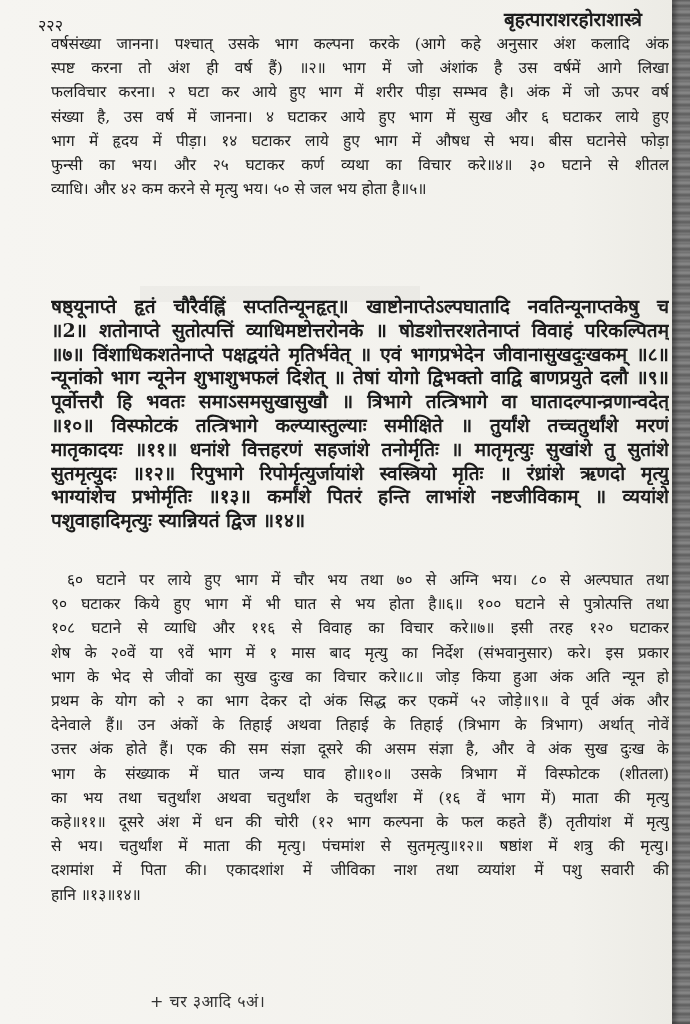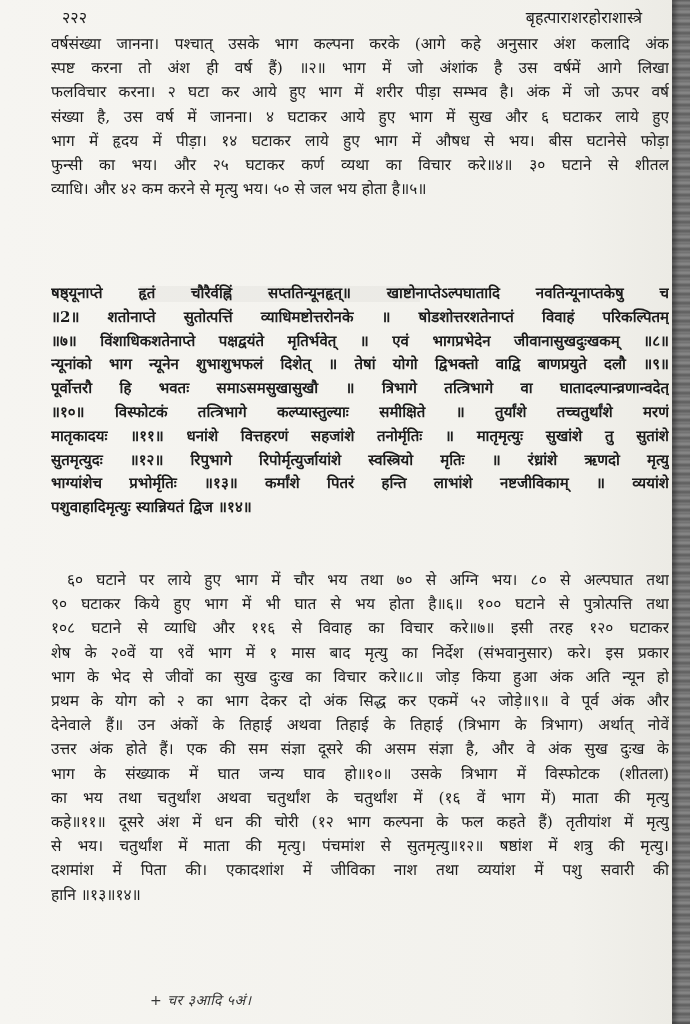--- a/index.html
+++ b/index.html
@@ -16,38 +16,38 @@
   }
   .binding {
     position: absolute; right: 0; top: 0; width: 18px; height: 1024px;
     background: repeating-linear-gradient(180deg, #6e6e6e 0px, #8a8a8a 3px, #5d5d5d 6px, #7d7d7d 9px);
     box-shadow: inset 4px 0 4px rgba(0,0,0,0.35);
   }
   .header {
     position: absolute; top: 6px; left: 38px; right: 30px; height: 26px;
     font-size: 16px;
   }
-  .page-num { position: absolute; left: 0; top: 0; margin-left: 24px; }
-  .running-title { position: absolute; right: 0; top: 0; font-weight: normal; font-size: 16px; }
+  .page-num { position: absolute; left: 0; top: 8px; }
+  .running-title { position: absolute; right: 0; top: 0; font-weight: bold; font-size: 19px; }
   .block {
     position: absolute; left: 44px; width: 618px;
     font-size: 15.5px; line-height: 24.2px;
     text-align: justify;
     margin-left: 7px;
   }
   .line { display: block; white-space: nowrap; overflow: hidden; text-align-last: justify; text-align: justify; }
   .line.last { text-align-last: left; }
   .hindi-top { top: 32px; }
-  .sanskrit { top: 282px; font-weight: bold; font-size: 15px; line-height: 23.8px; }
+  .sanskrit { top: 295px; font-weight: bold; font-size: 19px; line-height: 23.8px; }
   .hindi-bottom { top: 568px; }
   .indent { padding-left: 16px; }
   .handwriting {
     position: absolute; left: 150px; top: 990px;
-    font-family: "DejaVu Sans", sans-serif; font-style: italic;
-    font-size: 14px; color: #333; letter-spacing: 0.5px;
+    font-family: "DejaVu Sans", sans-serif; 
+    font-size: 16px; color: #333; letter-spacing: 0.5px;
   }
   .faint-bg {
     position: absolute; left: 140px; top: 286px; width: 280px; height: 16px;
     background: rgba(0,0,0,0.03);
   }
 </style>
 </head>
 <body>
 
 <div class="page">

